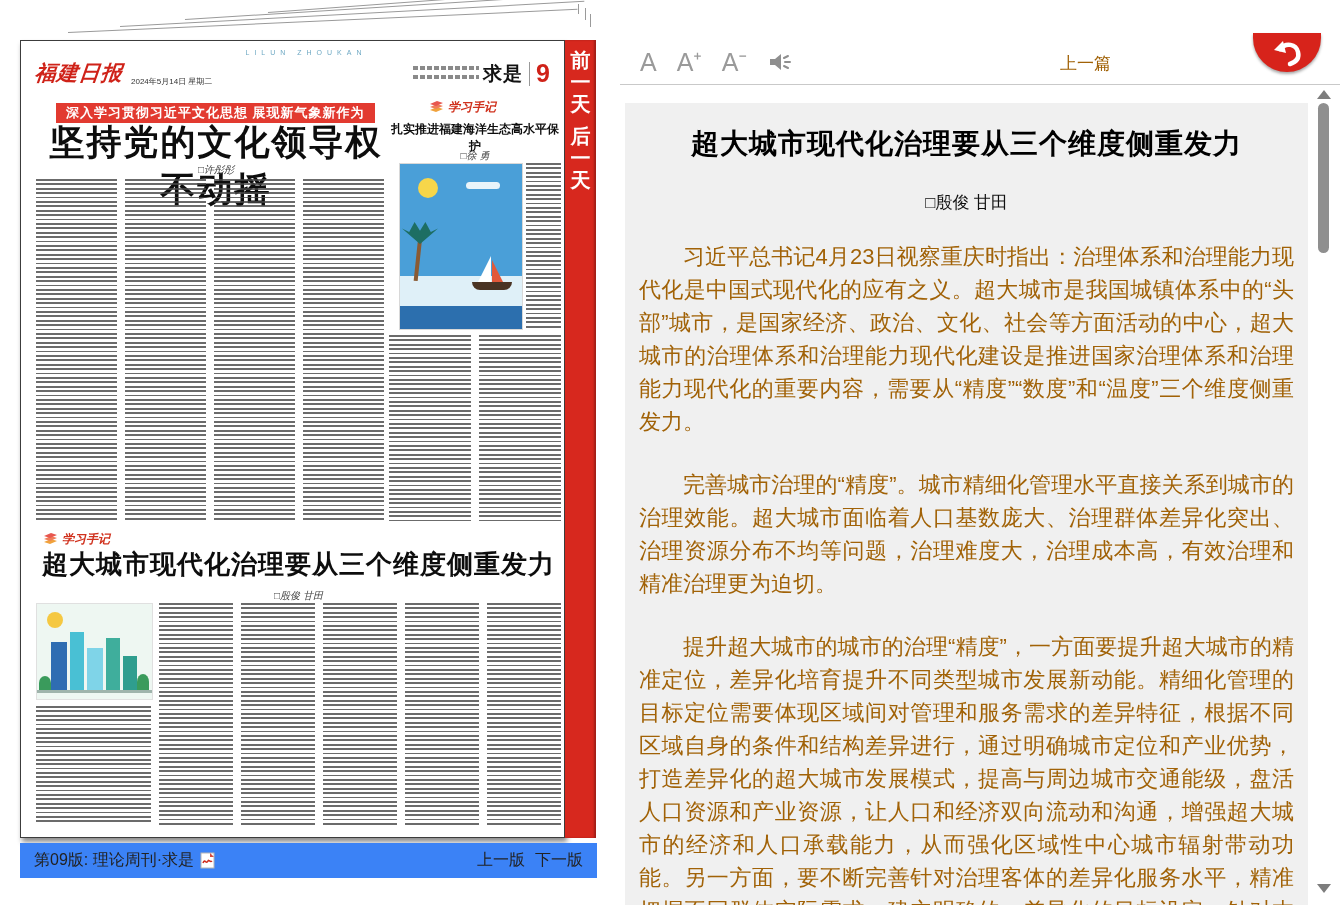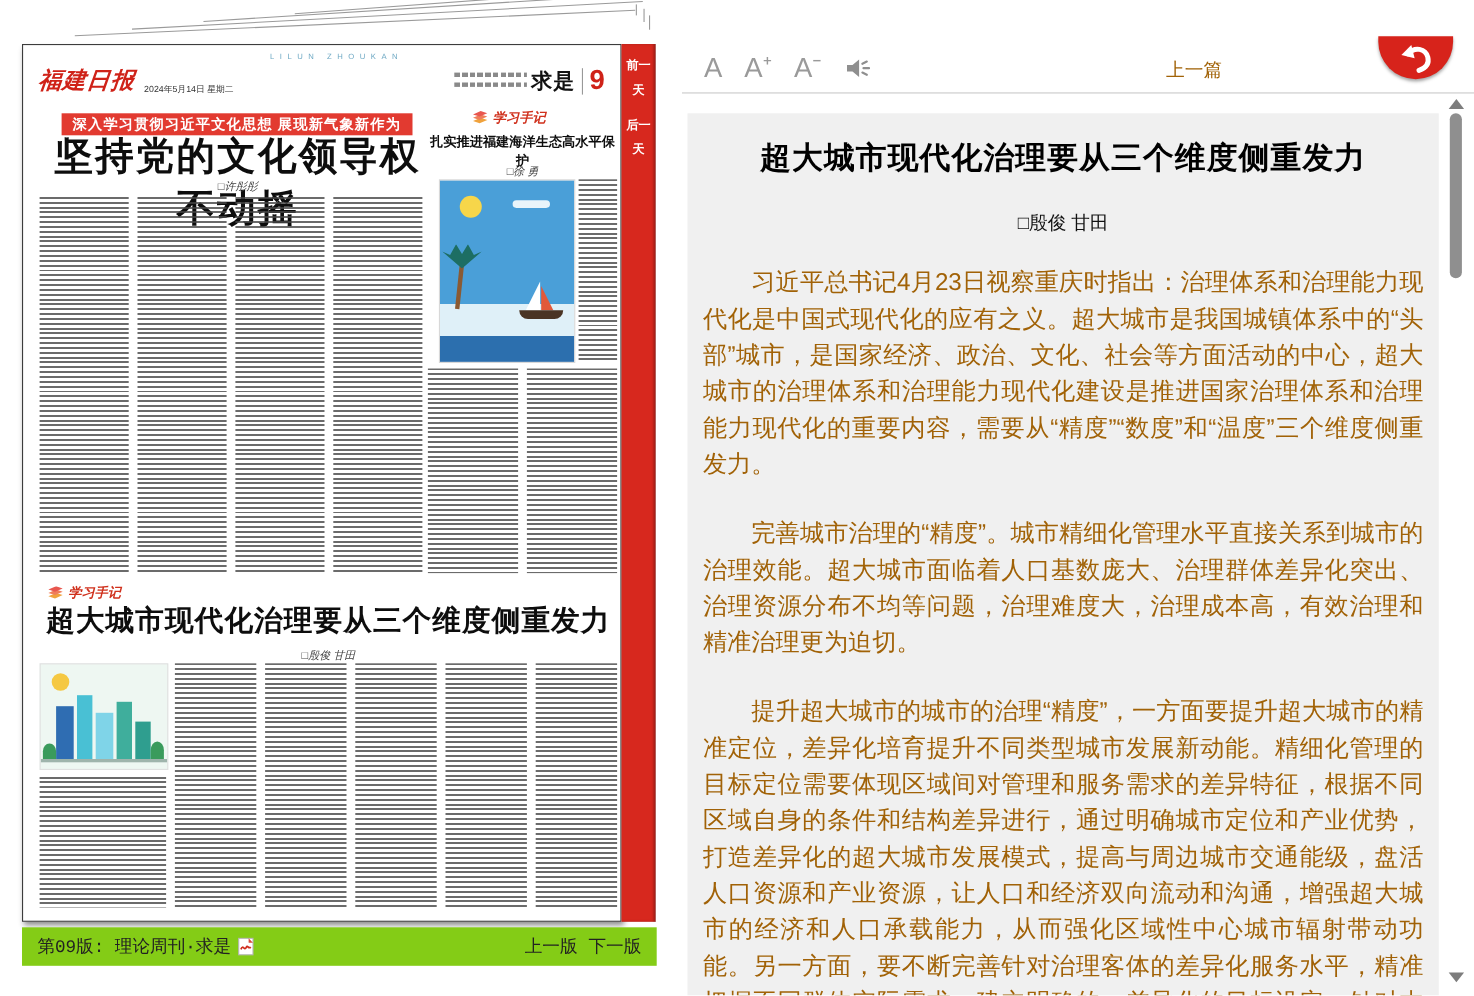--- a/index.html
+++ b/index.html
@@ -29,26 +29,26 @@
   .info-bar{height:4px;background:repeating-linear-gradient(90deg,#8a8a8a 0 5px,transparent 5px 7px);}
 
   .kicker{background:#e23a30;color:#fff;font-weight:bold;font-size:13px;line-height:20px;
           padding:0 10px;letter-spacing:1px;}
   .badge{display:flex;align-items:center;gap:4px;color:#d0311d;font-weight:bold;font-size:12px;font-style:italic;}
   .headline{font-family:"Liberation Serif",serif;font-weight:900;color:#0d0d0d;text-align:center;}
   .byline{font-size:10px;color:#444;text-align:center;font-style:italic;}
 
   
   .ribbon{left:565px;top:40px;width:31px;height:798px;background:#d7281e;box-shadow:inset -2px 0 2px rgba(0,0,0,.25);}
-  .vtab{width:100%;color:#fff;font-weight:bold;font-size:11px;line-height:22px;text-align:center;
+  .vtab{width:100%;color:#fff;font-weight:bold;font-size:20px;line-height:22px;text-align:center;
         word-break:break-all;padding:5px 0;cursor:pointer;}
 
   
-  .bottombar{left:20px;top:843px;width:577px;height:35px;background:#84cc16;display:flex;
-             align-items:center;justify-content:space-between;padding:2px 14px;box-sizing:border-box;font-family:Liberation Mono, monospace;}
+  .bottombar{left:20px;top:843px;width:577px;height:35px;background:#3b82f6;display:flex;
+             align-items:center;justify-content:space-between;padding:2px 14px;box-sizing:border-box;}
   .bottombar .lbl{font-size:16px;color:#222;display:flex;align-items:center;gap:6px;}
   .pagelinks{font-size:16px;color:#222;display:flex;gap:10px;}
   .pagelinks span{cursor:pointer;}
 
   
   .toolbar{left:640px;top:44px;height:36px;display:flex;align-items:center;gap:20px;color:#9a9a9a;}
   .fbtn{font-size:25px;color:#9a9a9a;cursor:pointer;line-height:1;}
   .prevlink{left:1060px;top:52px;font-size:17px;color:#a16207;cursor:pointer;}
   .backbtn{left:1253px;top:33px;width:68px;height:39px;background:#d7231b;border-radius:0 0 40px 40px;
            display:flex;align-items:center;justify-content:center;cursor:pointer;

